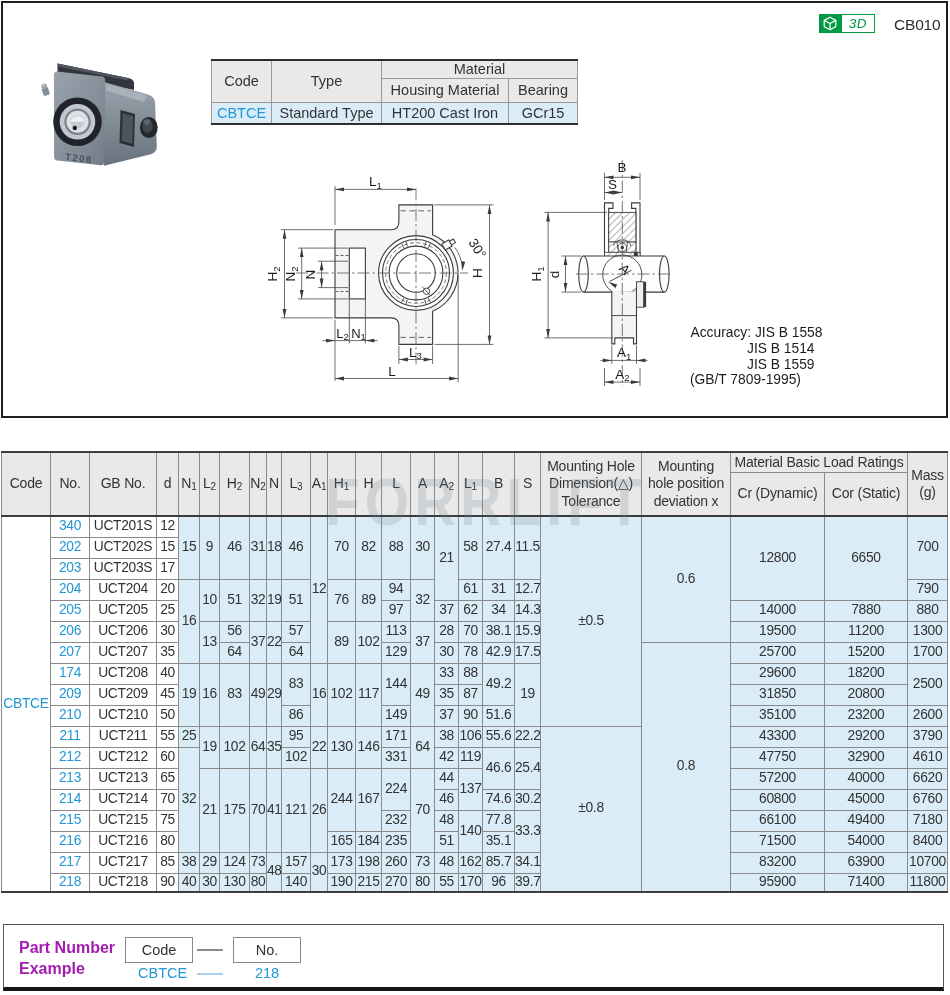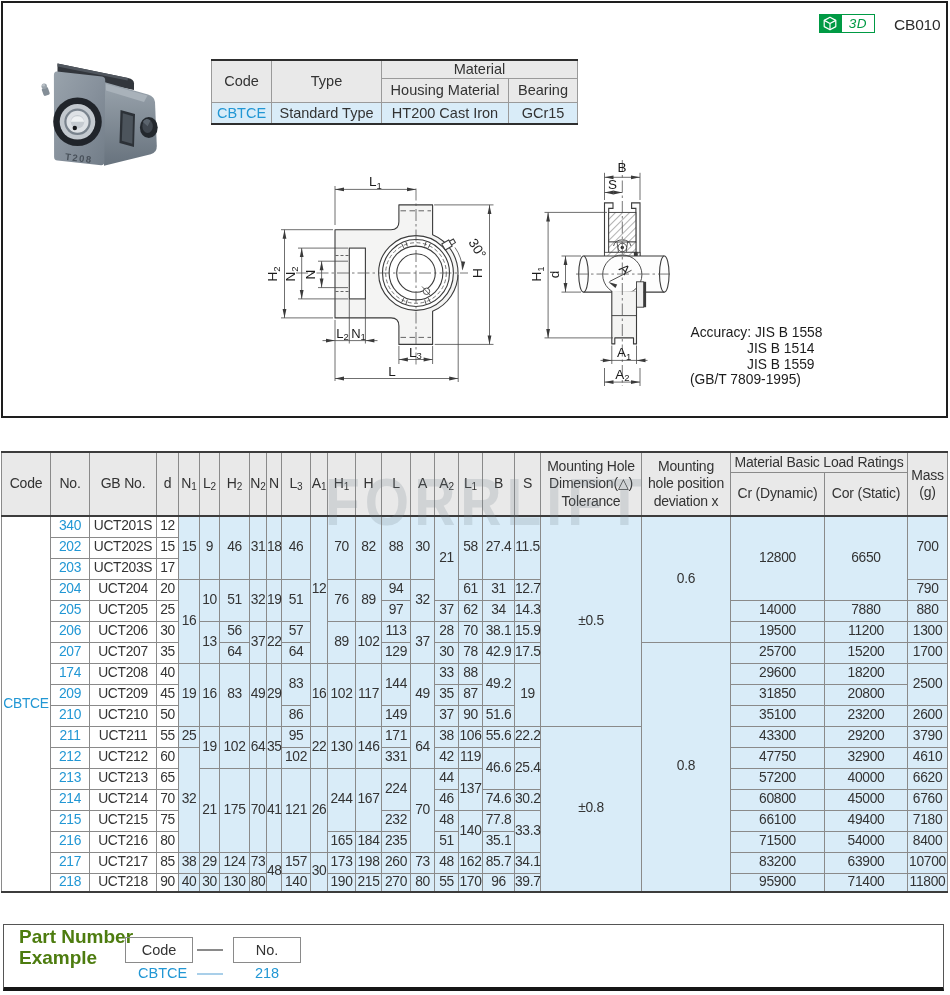--- a/index.html
+++ b/index.html
@@ -37,21 +37,21 @@
 #bigtab { border-top:2px solid #3c3c3c; border-bottom:2px solid #3c3c3c; }
 #bigtab thead { border-bottom:2px solid #3c3c3c; }
 #bigtab tr.h1 { height:20px; }
 #bigtab tr.h2 { height:44px; }
 #bigtab td.w { background:#fff; }
 #bigtab td.bl, #bigtab td.cb { color:#2297d4; }
 #bigtab sub { font-size:10px; vertical-align:-2px; }
 
 
 #botbox { left:3px; top:924px; width:941px; height:67px; border:1px solid #555; border-bottom:4px solid #161616; }
-#pne { left:15px; top:1px; font-size:19px; font-weight:bold; color:#4d7c0f; line-height:21px; position:absolute; }
+#pne { left:15px; top:12px; font-size:16px; font-weight:bold; color:#a21caf; line-height:21px; position:absolute; }
 .pbox { position:absolute; top:12px; width:68px; height:26px; border:1px solid #8a8a8a; font-size:14.5px;
   text-align:center; line-height:24px; color:#333; }
 #dash1 { position:absolute; left:193px; top:24px; width:26px; height:1.6px; background:#8a8a8a; }
 #dash2 { position:absolute; left:193px; top:48px; width:26px; height:1.6px; background:#a9cfe9; }
 .bluet { position:absolute; top:40px; font-size:14.5px; color:#2297d4; }
 </style></head><body>
 <div id="topbox" class="abs"></div>
 <svg width="950" height="420" viewBox="0 0 950 420" style="position:absolute;left:0;top:0">
 <defs>
       <pattern id="hat" width="5" height="5" patternUnits="userSpaceOnUse" patternTransform="rotate(45)">

